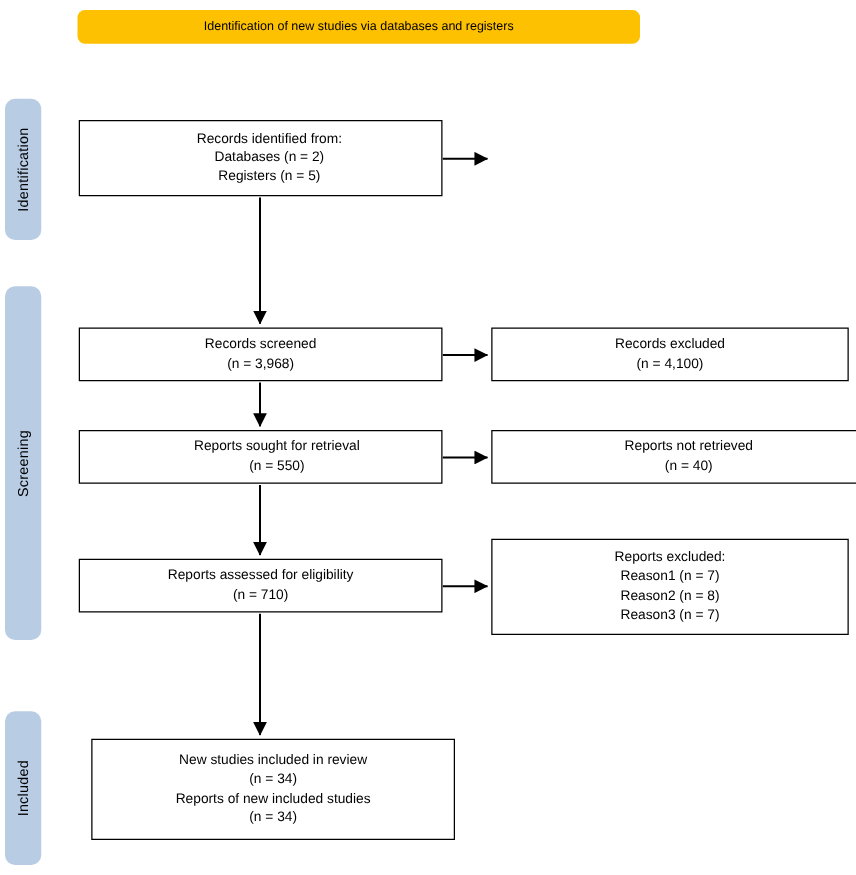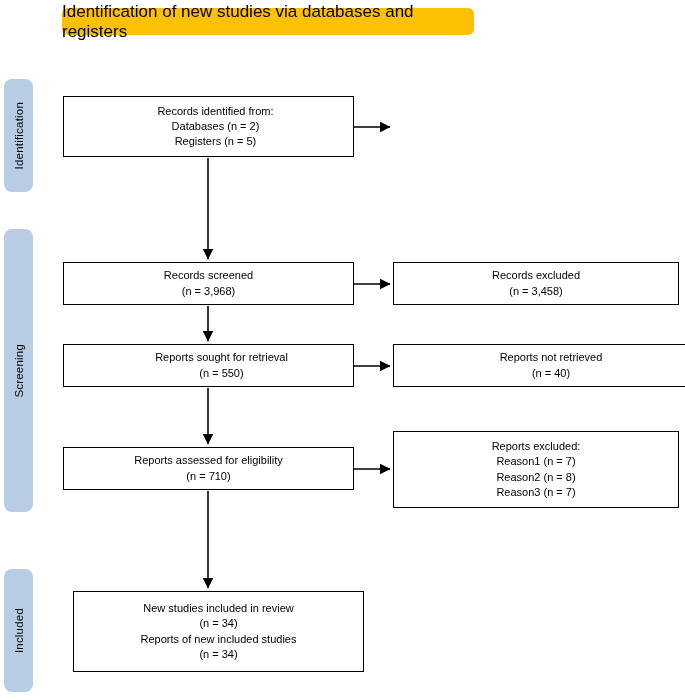--- a/index.html
+++ b/index.html
@@ -12,27 +12,27 @@
     position: relative;
     width: 685px;
     height: 700px;
     background: #ffffff;
     overflow: hidden;
   }
   .banner {
     position: absolute;
     left: 62px;
     top: 8px;
-    width: 412px;
+    width: 450px;
     height: 27px;
     border-radius: 6px;
     display: flex;
     align-items: center;
     justify-content: center;
-    font-size: 17px;
+    font-size: 10px;
     color: #000;
   }
   .stage {
     position: absolute;
     width: 29px;
     border-radius: 8px;
     display: flex;
     align-items: center;
     justify-content: center;
   }
@@ -116,21 +116,21 @@
   <div class="box" style="left:63px; top:447px; width:291px; height:43px;">Reports assessed for eligibility
 (n = 710)</div>
 
   <div class="box" style="left:73px; top:591px; width:291px; height:81px;">New studies included in review
 (n = 34)
 Reports of new included studies
 (n = 34)</div>
 
 
   <div class="box" style="left:393px; top:262px; width:286px; height:43px;">Records excluded
-(n = 3,458)</div>
+(n = 4,100)</div>
 
   <div class="box" style="left:393px; top:344px; width:316px; height:43px;">Reports not retrieved
 (n = 40)</div>
 
   <div class="box" style="left:393px; top:431px; width:286px; height:77px;">Reports excluded:
 Reason1 (n = 7)
 Reason2 (n = 8)
 Reason3 (n = 7)</div>
 
 </div>

